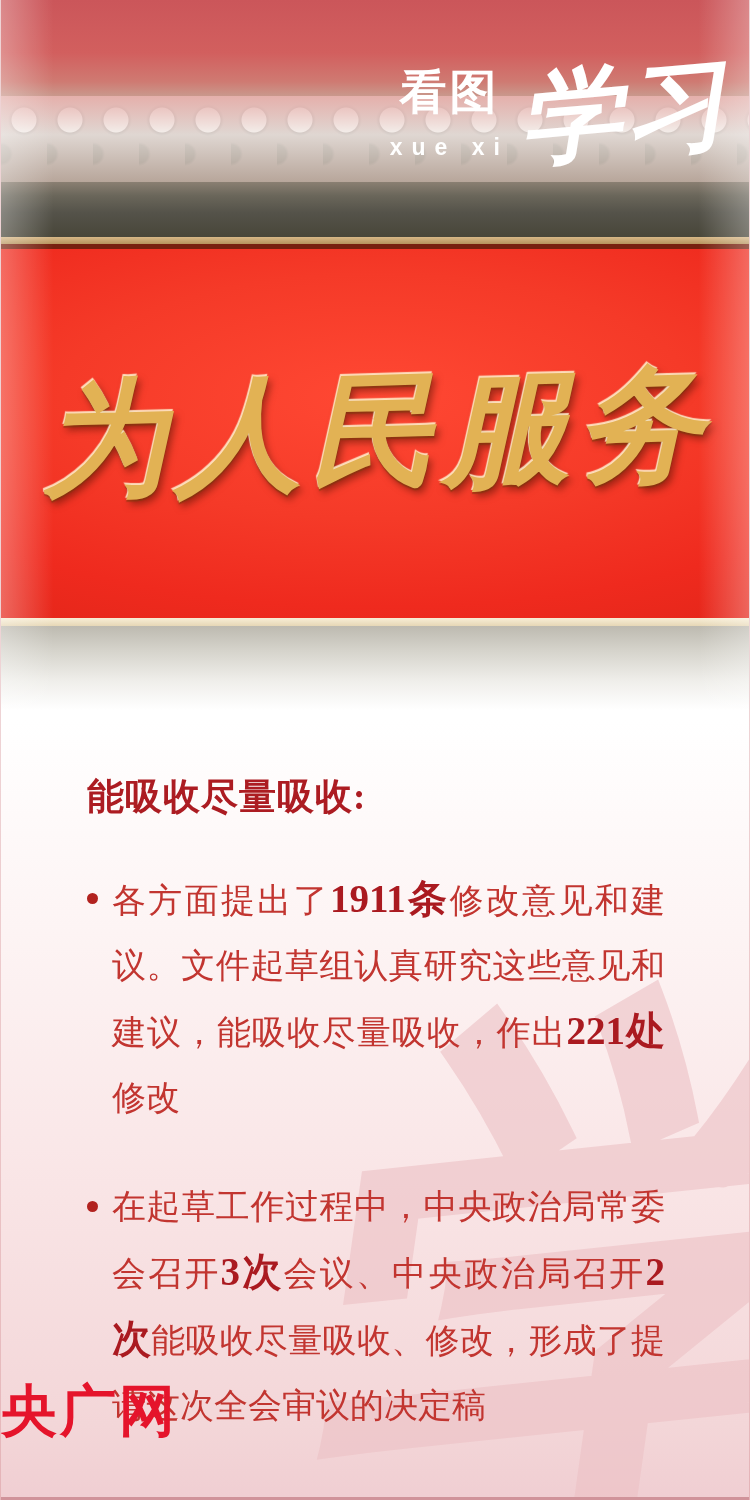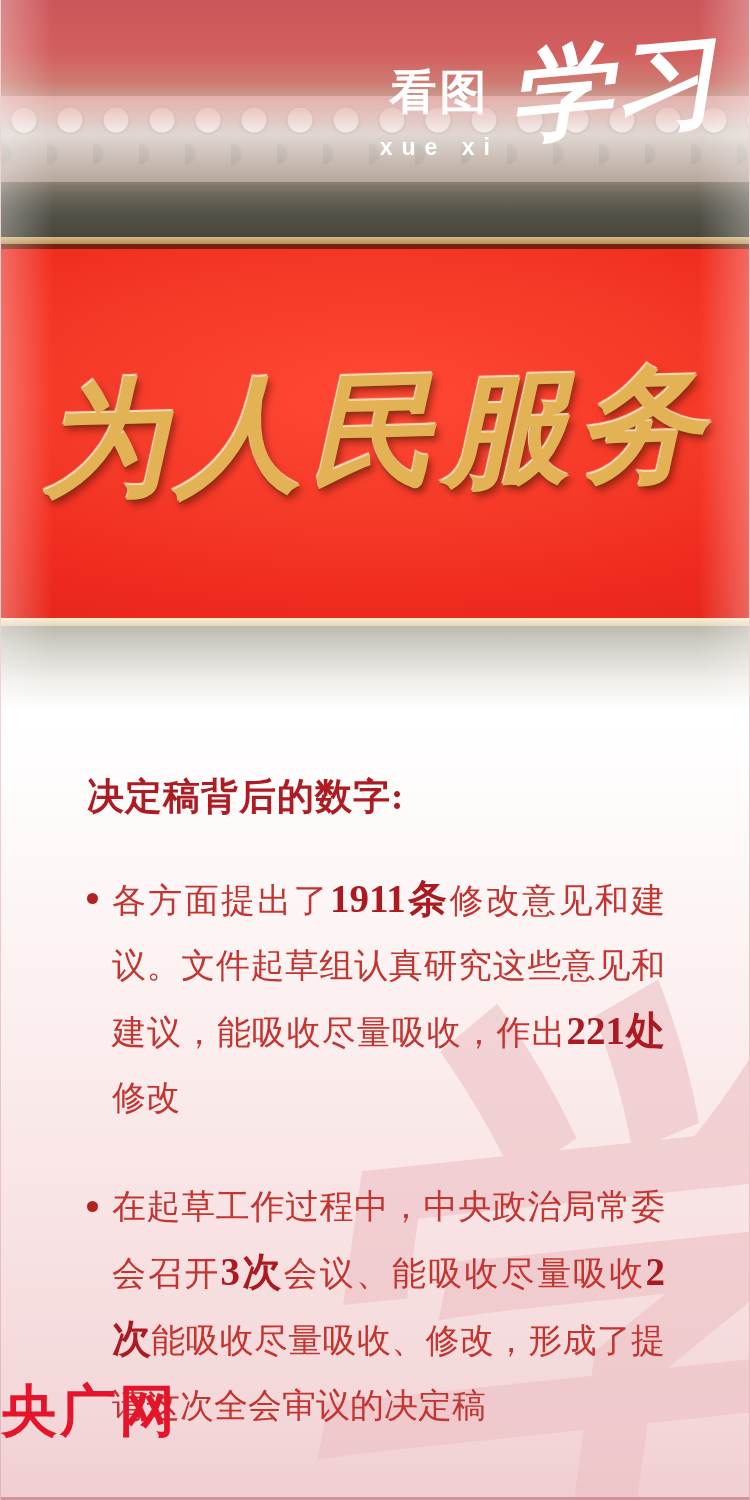--- a/index.html
+++ b/index.html
@@ -44,21 +44,21 @@
                  3px 5px 7px rgba(95,20,5,.55); }
   .cream-line{ position:absolute; top:618px; left:0; right:0; height:8px;
     background:linear-gradient(180deg,#f8eed6 0%,#e6d7b6 100%); }
   .fade{ position:absolute; top:626px; left:0; right:0; height:84px;
     background:linear-gradient(180deg,#bdbab0 0%,#d6d4cc 30%,#efeeea 65%,#ffffff 100%); }
   .photo::after{ content:""; position:absolute; inset:0; pointer-events:none;
     background:linear-gradient(90deg, rgba(255,255,255,.30) 0%, transparent 7%,
                transparent 93%, rgba(255,255,255,.30) 100%); }
 
   
-  .logo{ position:absolute; top:36px; right:32px; z-index:3; display:flex; align-items:flex-start; color:#ffffff; }
+  .logo{ position:absolute; top:36px; right:22px; z-index:3; display:flex; align-items:flex-end; color:#ffffff; }
   .logo-cn-col{ margin-top:32px; text-align:center; }
   .logo-cn{ font-family:"Liberation Sans","DejaVu Sans",sans-serif;
     font-weight:bold; font-size:47px; letter-spacing:3px; line-height:1.0; }
   .logo-pinyin{ font-family:"Liberation Sans","DejaVu Sans",sans-serif;
     font-weight:bold; font-size:23px; letter-spacing:9px; margin-top:19px; }
   .logo-script{ font-family:"DejaVu Serif","Liberation Serif",serif;
     font-style:italic; font-weight:bold; font-size:102px; line-height:1;
     margin-left:10px; transform:rotate(-5deg); letter-spacing:2px; }
 
   
@@ -107,23 +107,23 @@
     <div class="logo-cn-col">
       <div class="logo-cn">看图</div>
       <div class="logo-pinyin">xue xi</div>
     </div>
     <div class="logo-script">学习</div>
   </div>
 
   <div class="watermark">学</div>
 
   <div class="content">
-    <div class="heading">决定稿背后的数字:</div>
+    <div class="heading">能吸收尽量吸收:</div>
     <div class="bullets">
         <div class="bullet"><span>各方面提出了</span><strong>1911条</strong><span>修改意见和建议。文件起草组认真研究这些意见和建议，能吸收尽量吸收，作出</span><strong>221处</strong><span>修改</span></div>
-        <div class="bullet"><span>在起草工作过程中，中央政治局常委会召开</span><strong>3次</strong><span>会议、能吸收尽量吸收</span><strong>2次</strong><span>能吸收尽量吸收、修改，形成了提请这次全会审议的决定稿</span></div>
+        <div class="bullet"><span>在起草工作过程中，中央政治局常委会召开</span><strong>3次</strong><span>会议、中央政治局召开</span><strong>2次</strong><span>能吸收尽量吸收、修改，形成了提请这次全会审议的决定稿</span></div>
       </div>
   </div>
 
   <div class="brand">央广网</div>
   <div class="bottom-edge"></div>
 
 </div>
 
 </body></html>

